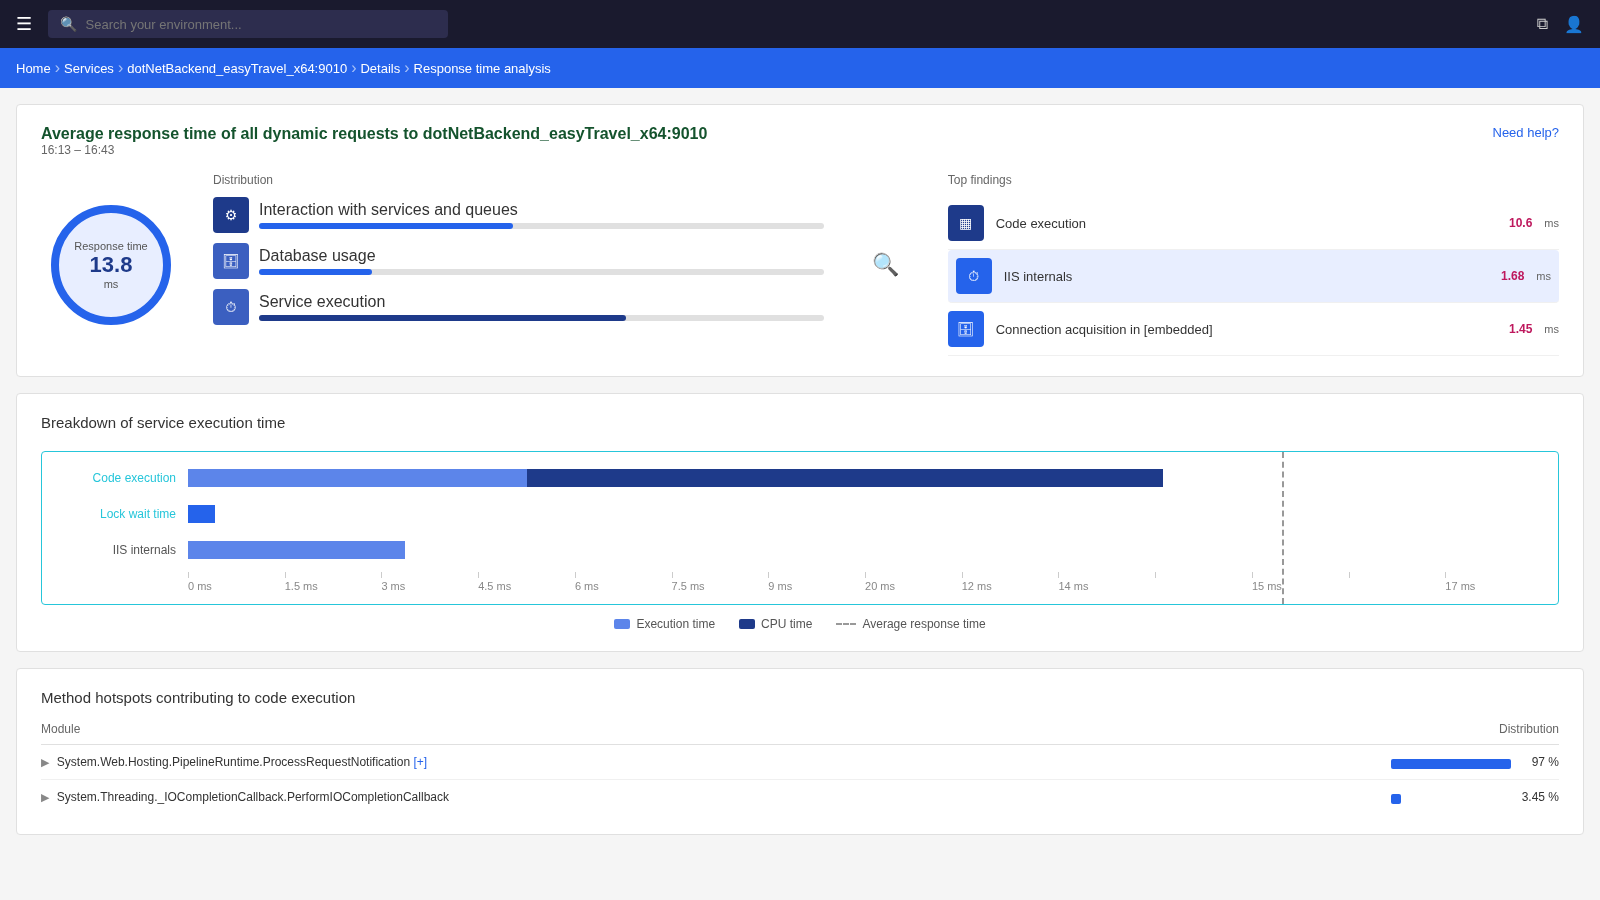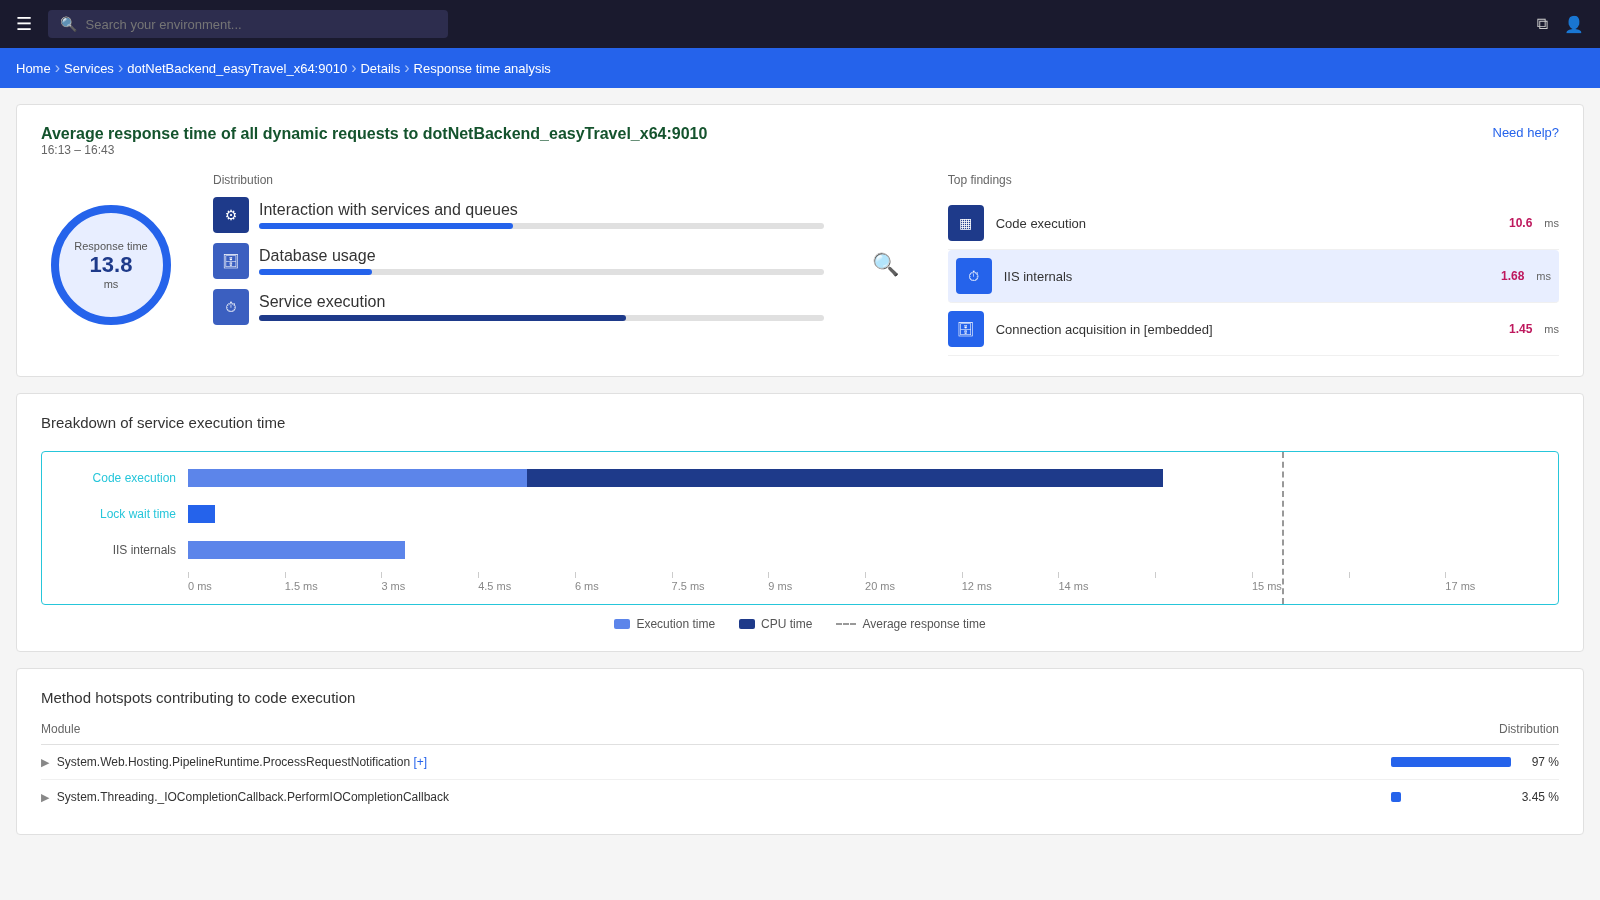--- a/index.html
+++ b/index.html
@@ -268,21 +268,21 @@
     .hotspots-table th.right { text-align: right; }
     .hotspots-table td {
       padding: 10px 0;
       border-bottom: 1px solid #f0f0f0;
       font-size: 12px;
     }
     .hotspots-table tr:last-child td { border-bottom: none; }
     .row-expand { color: #888; font-size: 11px; cursor: pointer; margin-right: 4px; }
     .method-name { color: #333; }
     .method-tag { color: #2563eb; }
-    .contrib-cell { display: flex; align-items: center; justify-content: flex-end; gap: 8px; }
+    .contrib-cell { display: flex; align-items: flex-end; justify-content: flex-end; gap: 8px; }
     .contrib-bar-wrap { width: 120px; display: flex; align-items: center; }
     .contrib-bar { height: 10px; background: #2563eb; border-radius: 2px; }
     .contrib-value { font-size: 12px; color: #333; min-width: 40px; text-align: right; }
   </style>
 </head>
 <body>
 
 <div class="topbar">
   <span class="topbar-menu">☰</span>
   <div class="topbar-search">

